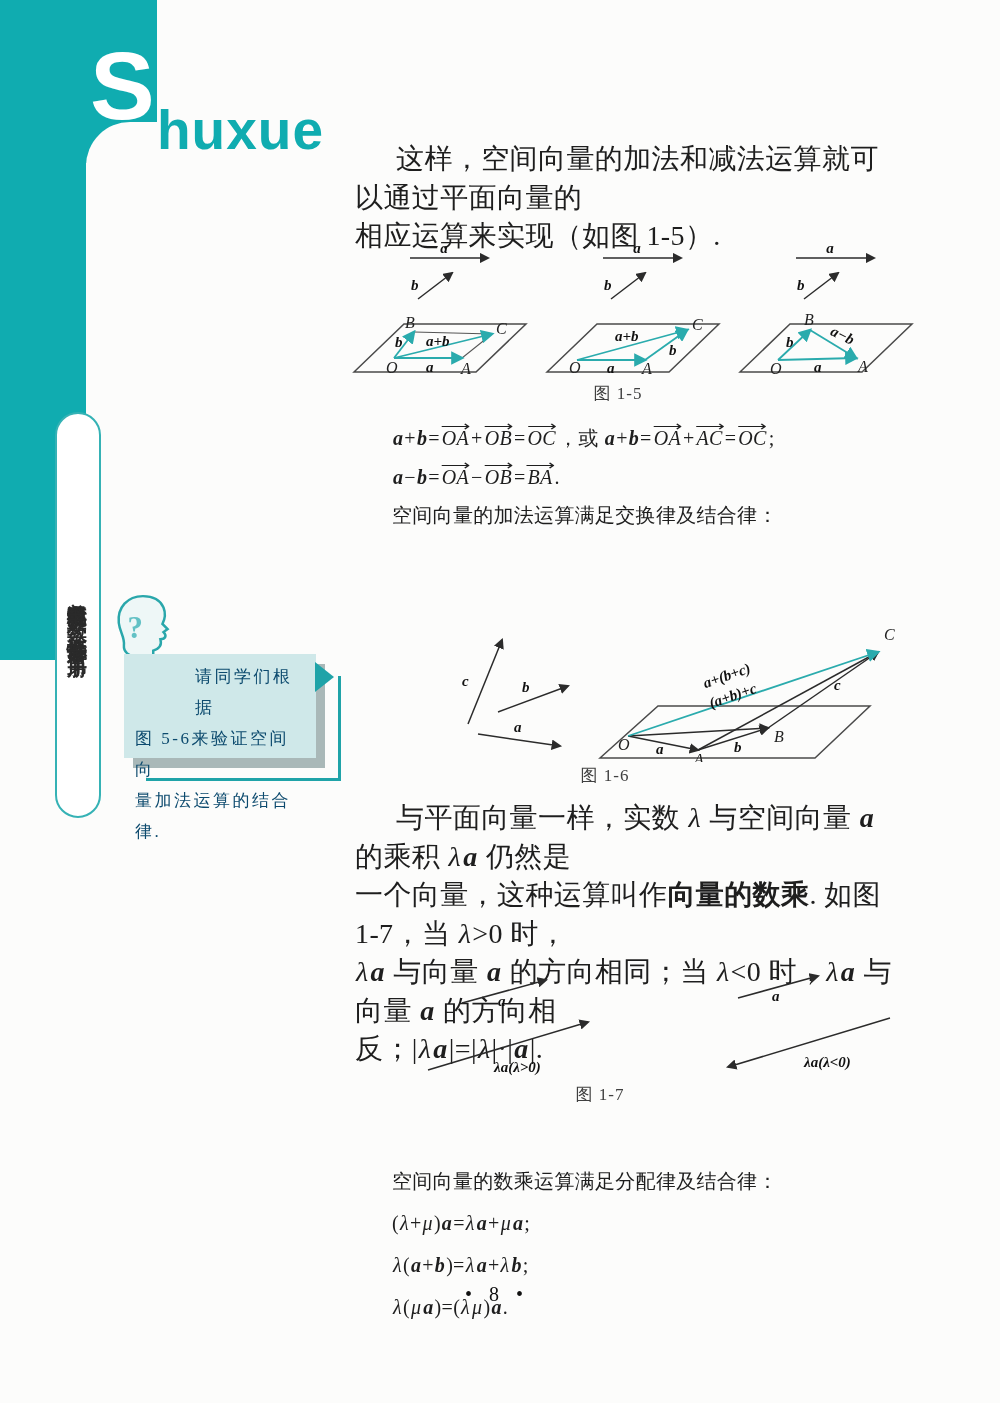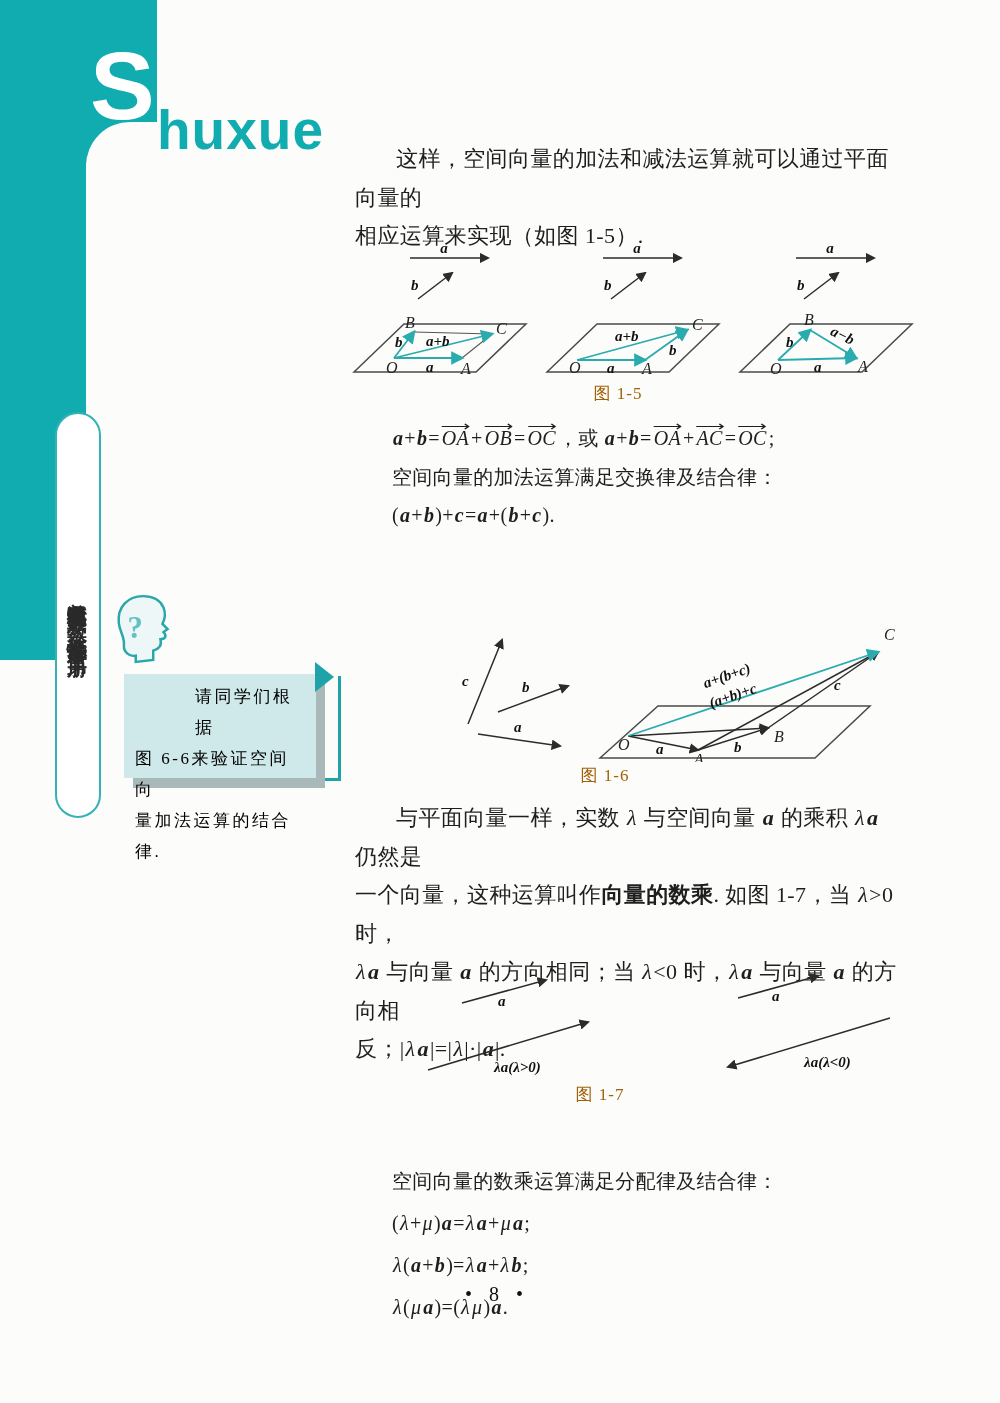--- a/index.html
+++ b/index.html
@@ -31,54 +31,54 @@
   }
   #spine-pill span{
     writing-mode:vertical-rl;text-orientation:upright;
     font-size:20px;letter-spacing:1px;color:#2a2a2a;font-weight:bold;
   }
 
   
   #bubble{
     left:124px;top:654px;width:192px;height:104px;background:var(--bubble-bg,#cfe8e9);
     box-shadow:9px 10px 0 #a9b8b8;
-    font-size:17px;line-height:31px;letter-spacing:2.5px;color:#000000;
-    padding:7px 11px;box-sizing:border-box;margin-top:20px;
+    font-size:17px;line-height:31px;letter-spacing:2.5px;color:#0c4a6e;
+    padding:7px 11px;box-sizing:border-box;
   }
   #bubble .l1{padding-left:60px;}
   #bubble-outline{
     left:146px;top:676px;width:192px;height:102px;
     border-right:3px solid #1fa3a8;border-bottom:3px solid #1fa3a8;
   }
   #bubble-tail{
     left:315px;top:662px;width:0;height:0;
     border-top:15px solid transparent;border-bottom:15px solid transparent;
     border-left:19px solid #1fa3a8;
   }
   #head-icon{left:112px;top:592px;}
 
   
-  .para{width:548px;font-size:22px;line-height:38.5px;letter-spacing:0.4px;}
+  .para{width:548px;font-size:28px;line-height:38.5px;letter-spacing:0.4px;}
   .para .indent{text-indent:41px;}
   #para1{left:355px;top:140px;}
   #para2{left:355px;top:799px;}
   .fblock{font-size:20px;letter-spacing:0.3px;}
   #add-formulas{left:392px;top:419px;line-height:38.5px;}
   #scalar-formulas{left:392px;top:1160px;line-height:42px;}
 
   i.vb{font-style:italic;font-weight:bold;font-family:"Liberation Serif",serif;padding:0 1px;}
   i.vs{font-style:italic;font-family:"Liberation Serif",serif;padding:0 1px;}
   b{font-weight:bold;}
   .vec{position:relative;display:inline-block;font-style:italic;font-family:"Liberation Serif",serif;margin:0 2px;text-align:right;}
   .vec::before{
     content:"\27F6";position:absolute;left:0;right:0;top:-0.80em;
     font-size:0.72em;font-style:normal;text-align:center;transform:scaleX(1.45);
   }
 
-  .fig-caption{width:540px;text-align:center;font-size:17px;color:#a16207;letter-spacing:1px;}
+  .fig-caption{width:540px;text-align:center;font-size:17px;color:#404040;letter-spacing:1px;}
   #fig15-caption{left:348px;top:382px;}
   #fig16-caption{left:335px;top:764px;}
   #fig17-caption{left:330px;top:1083px;text-align:center;}
 
   #footer{left:0px;top:1283px;width:994px;text-align:center;font-size:20px;color:#111;letter-spacing:6px;}
 
   
   svg .pl{fill:none;stroke:#4a4a4a;stroke-width:1.5;}
   svg .bk{stroke:#2b2b2b;stroke-width:1.5;fill:none;}
   svg .tl{stroke:var(--figure-teal,#2aabad);stroke-width:1.8;fill:none;}
@@ -103,21 +103,21 @@
   <span>第一册</span>
 </div>
 
 <svg class="abs" id="head-icon" width="66" height="72" viewBox="0 0 64 70">
   <path d="M30 4 C15 4 5 15 6.5 30 C7.5 39 12.5 44 11.5 52 C11 58 16.5 63 23 62 L23 68 L40 66 L40 57 C46 55 48.5 51 47 46 C52 45.5 53.5 42.5 50 39 L54 36 L49 31 C51.5 26 52 20 50 15 C46.5 7 39.5 4 30 4 Z" fill="#eef7f7" stroke="#2aa7ab" stroke-width="2.4"></path>
   <text class="fq" x="15" y="45">?</text>
 </svg>
 <div class="abs" id="bubble-outline"></div>
 <div class="abs" id="bubble">
   <div class="l1">请同学们根据</div>
-  <div>图 6-6来验证空间向</div>
+  <div>图 5-6来验证空间向</div>
   <div>量加法运算的结合律.</div>
 </div>
 <div class="abs" id="bubble-tail"></div>
 
 <div class="abs para" id="para1">
   <div class="indent">这样，空间向量的加法和减法运算就可以通过平面向量的</div>
   <div>相应运算来实现（如图 1-5）.</div>
 </div>
 
 <svg class="abs" style="left:348px;top:242px" width="590" height="138" viewBox="0 0 590 138">
@@ -181,22 +181,22 @@
     <text class="fp" x="70" y="83">B</text>
     <text class="fv" x="52" y="105">b</text>
     <text class="fv" x="80" y="130">a</text>
     <text class="fv" x="94" y="95" transform="rotate(26 100 97)">a−b</text>
   </g>
 </svg>
 <div class="abs fig-caption" id="fig15-caption">图 1-5</div>
 
 <div class="abs fblock" id="add-formulas">
   <div><i class="vb">a</i>+<i class="vb">b</i>=<span class="vec">OA</span>+<span class="vec">OB</span>=<span class="vec">OC</span>，或 <i class="vb">a</i>+<i class="vb">b</i>=<span class="vec">OA</span>+<span class="vec">AC</span>=<span class="vec">OC</span>;</div>
+  <div><i class="vb">a</i>−<i class="vb">b</i>=<span class="vec">OA</span>−<span class="vec">OB</span>=<span class="vec">BA</span>.</div>
   <div>空间向量的加法运算满足交换律及结合律：</div>
-  <div>(<i class="vb">a</i>+<i class="vb">b</i>)+<i class="vb">c</i>=<i class="vb">a</i>+(<i class="vb">b</i>+<i class="vb">c</i>).</div>
 </div>
 
 <svg class="abs" style="left:450px;top:610px" width="510" height="152" viewBox="0 0 510 152">
   <defs>
     <marker id="ab2" viewBox="0 0 10 10" refX="8" refY="5" markerWidth="7" markerHeight="7" orient="auto-start-reverse">
       <path d="M0 0L10 5L0 10z" fill="#2b2b2b"></path>
       </marker>
     <marker id="at2" viewBox="0 0 10 10" refX="8" refY="5" markerWidth="7.5" markerHeight="7.5" orient="auto-start-reverse">
       <path d="M0 0L10 5L0 10z" style="fill:var(--figure-teal,#2aabad)"></path>
       </marker>

